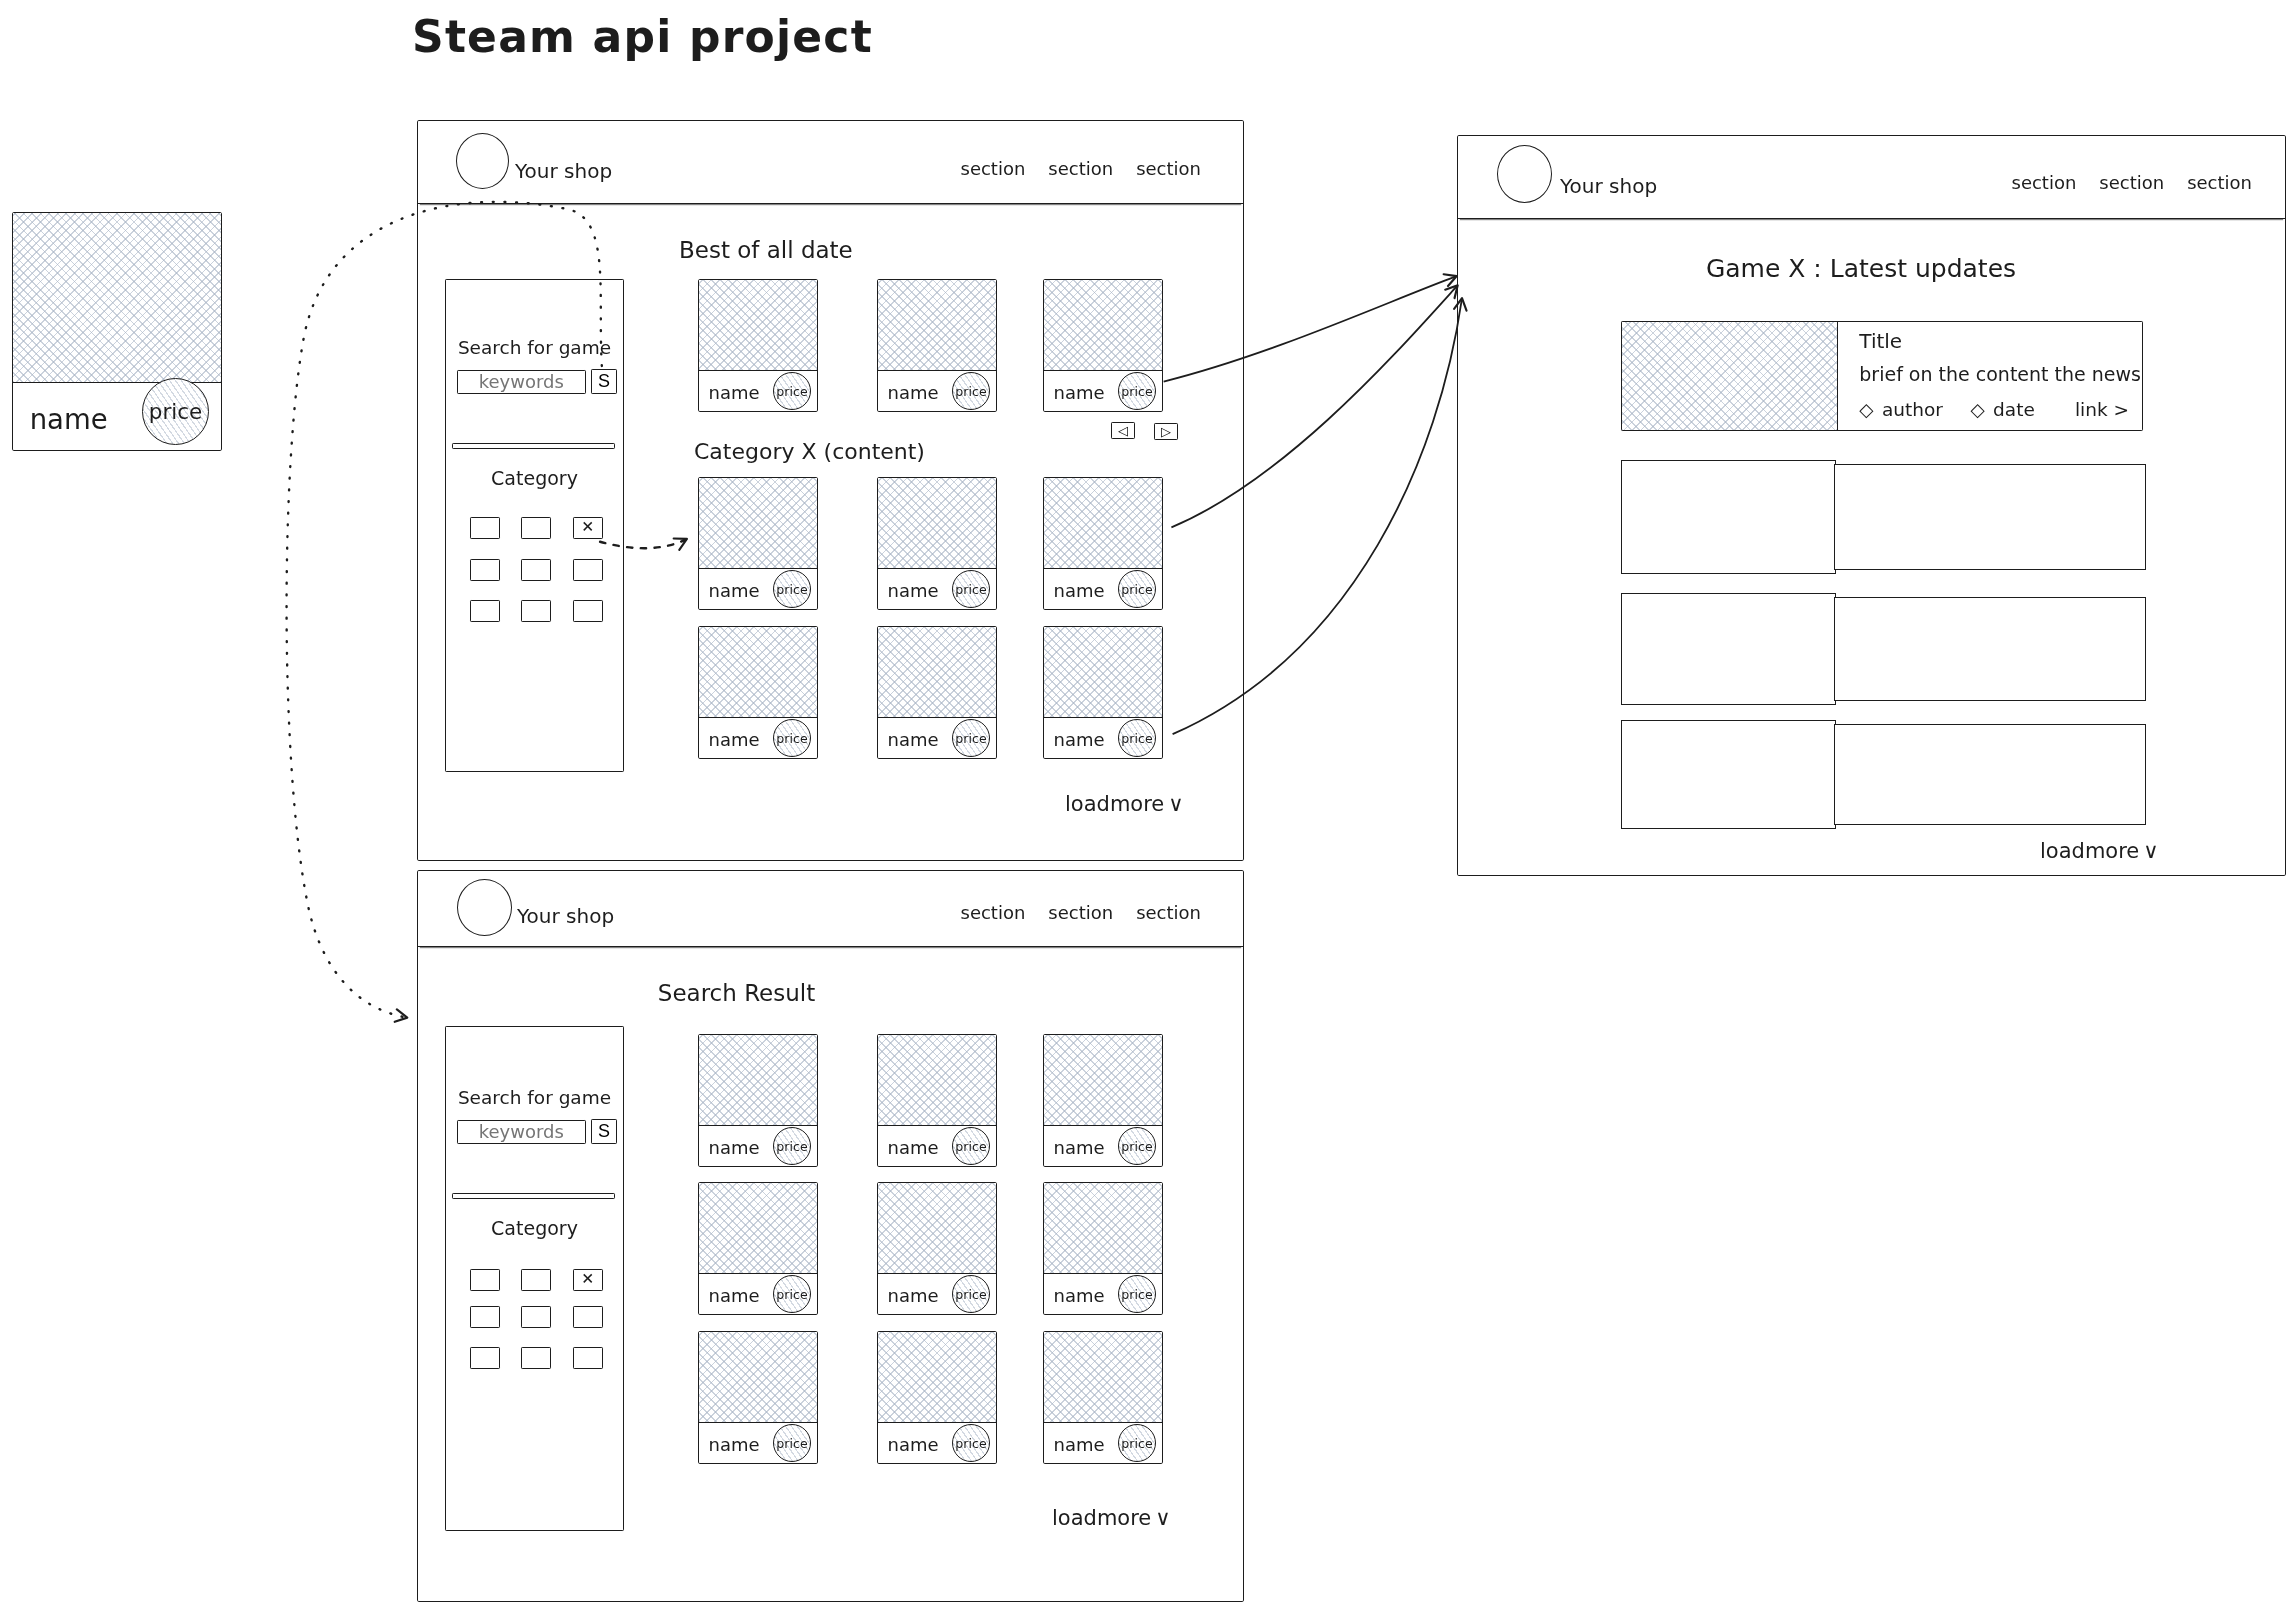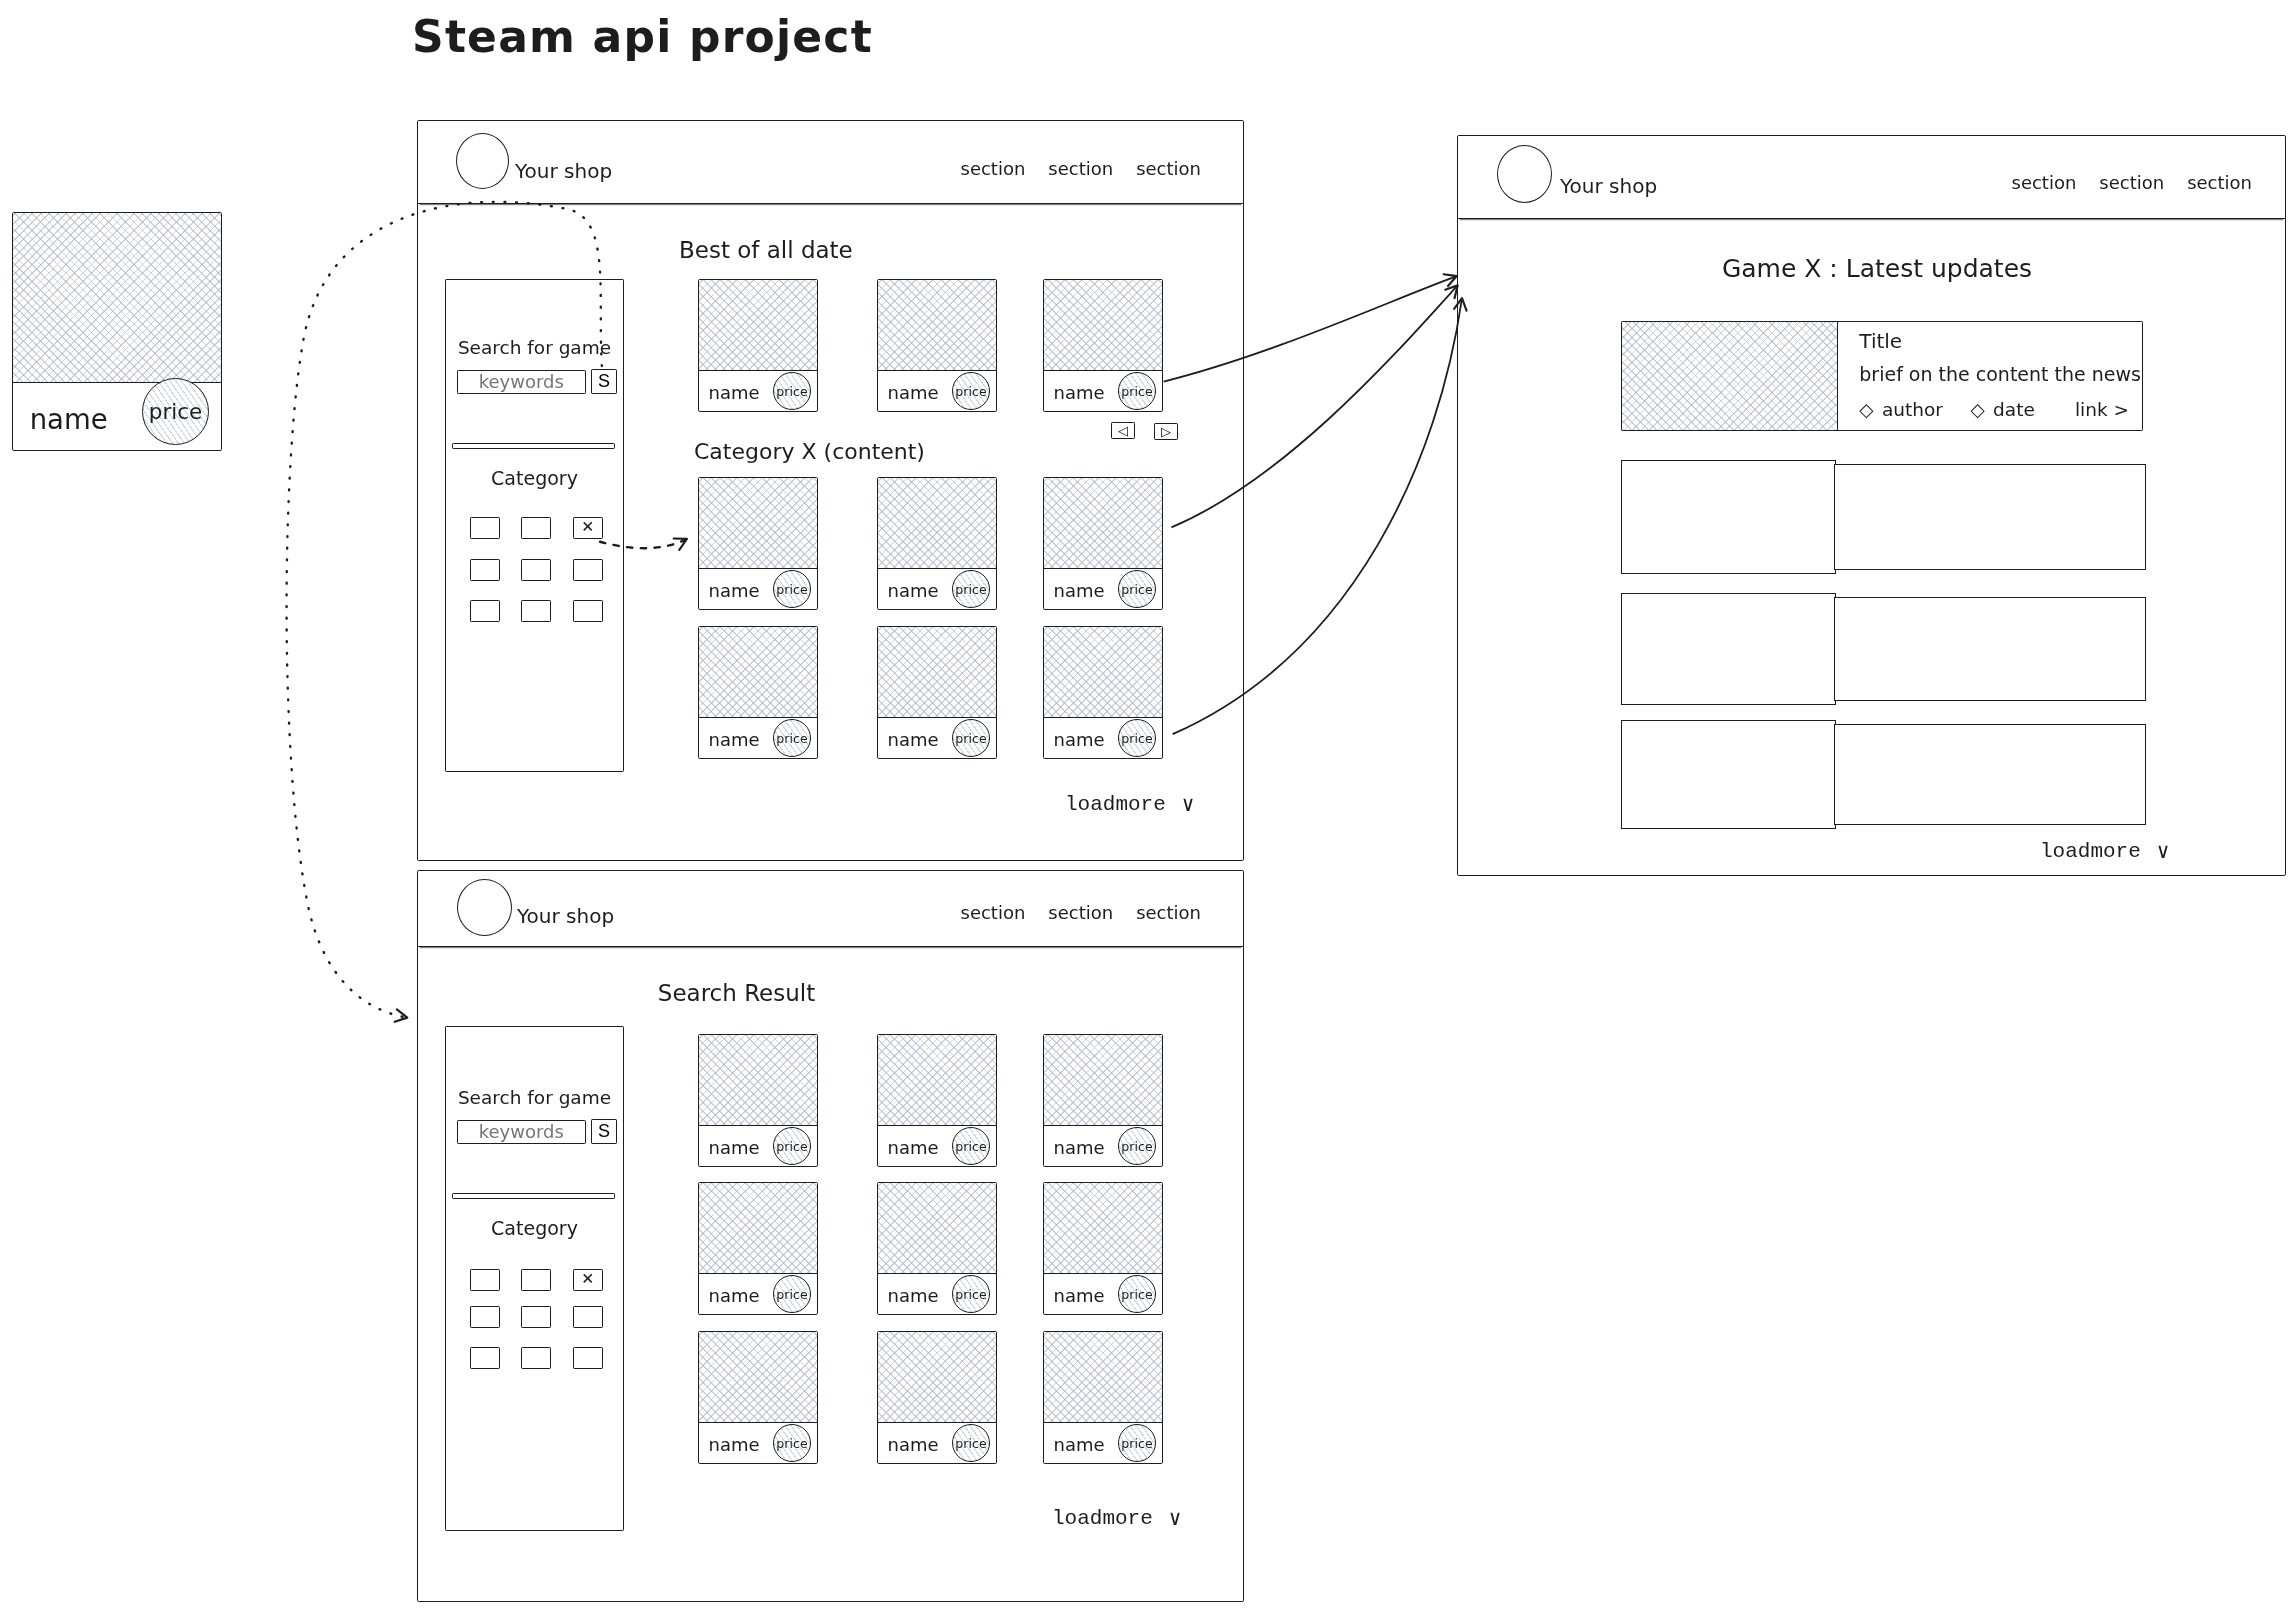--- a/index.html
+++ b/index.html
@@ -58,21 +58,21 @@
   .card-img{height:90px;border-bottom:1.8px solid #1d1d1d;}
   .card-row{position:relative;height:41px;}
   .card-name{position:absolute;left:9.6px;top:10.8px;font-size:18px;}
   .price-pill{
     position:absolute;right:6px;top:1.2px;width:38px;height:38px;border:1.8px solid #1d1d1d;
     border-radius:50%;display:flex;align-items:center;justify-content:center;
     font-size:12.6px;box-sizing:border-box;text-align:right;
   }
   .heading{position:absolute;font-size:23px;white-space:nowrap;}
   .loadmore{
-    position:absolute;display:flex;align-items:center;gap:16px;font-size:21px;cursor:pointer;white-space:nowrap;font-family:Liberation Mono, monospace;
+    position:absolute;display:flex;align-items:center;gap:4px;font-size:21px;cursor:pointer;white-space:nowrap;
   }
   .pg-btn{
     position:absolute;width:24px;height:16.7px;border:1.8px solid #1d1d1d;border-radius:1.2px;background:#fff;
     display:flex;align-items:center;justify-content:center;font-size:13px;cursor:pointer;box-sizing:border-box;
   }
   
   .big-card{
     position:absolute;left:12px;top:212px;width:210px;height:239px;border:1.8px solid #1d1d1d;
     border-radius:1.8px;background:#fff;box-sizing:border-box;
   }
@@ -366,21 +366,21 @@
   <div class="frame-header" style="height:82px;">
     <span class="logo-circle" style="left:39px;top:9px;width:53px;height:56px;"></span>
     <span class="brand" style="left:102px;top:38px;">Your shop</span>
     <nav class="nav" style="right:33px;top:36px;">
       <span>section</span>
       <span>section</span>
       <span>section</span>
     </nav>
   </div>
 
-  <span class="heading center-text" style="left:180px;top:118px;width:478px;font-size:25px;">Game X : Latest updates</span>
+  <span class="heading center-text" style="left:164px;top:118px;width:478px;font-size:25px;">Game X : Latest updates</span>
 
   <div class="news-card" style="left:163px;top:185px;width:522px;height:110px;">
     <div class="news-img hatch"></div>
     <div class="news-body">
       <span class="news-title">Title</span>
       <span class="news-brief">brief on the content the news</span>
       <div class="news-meta">
         <span>◇</span>
         <span>author</span>
         <span style="width:10.8px;"></span>

